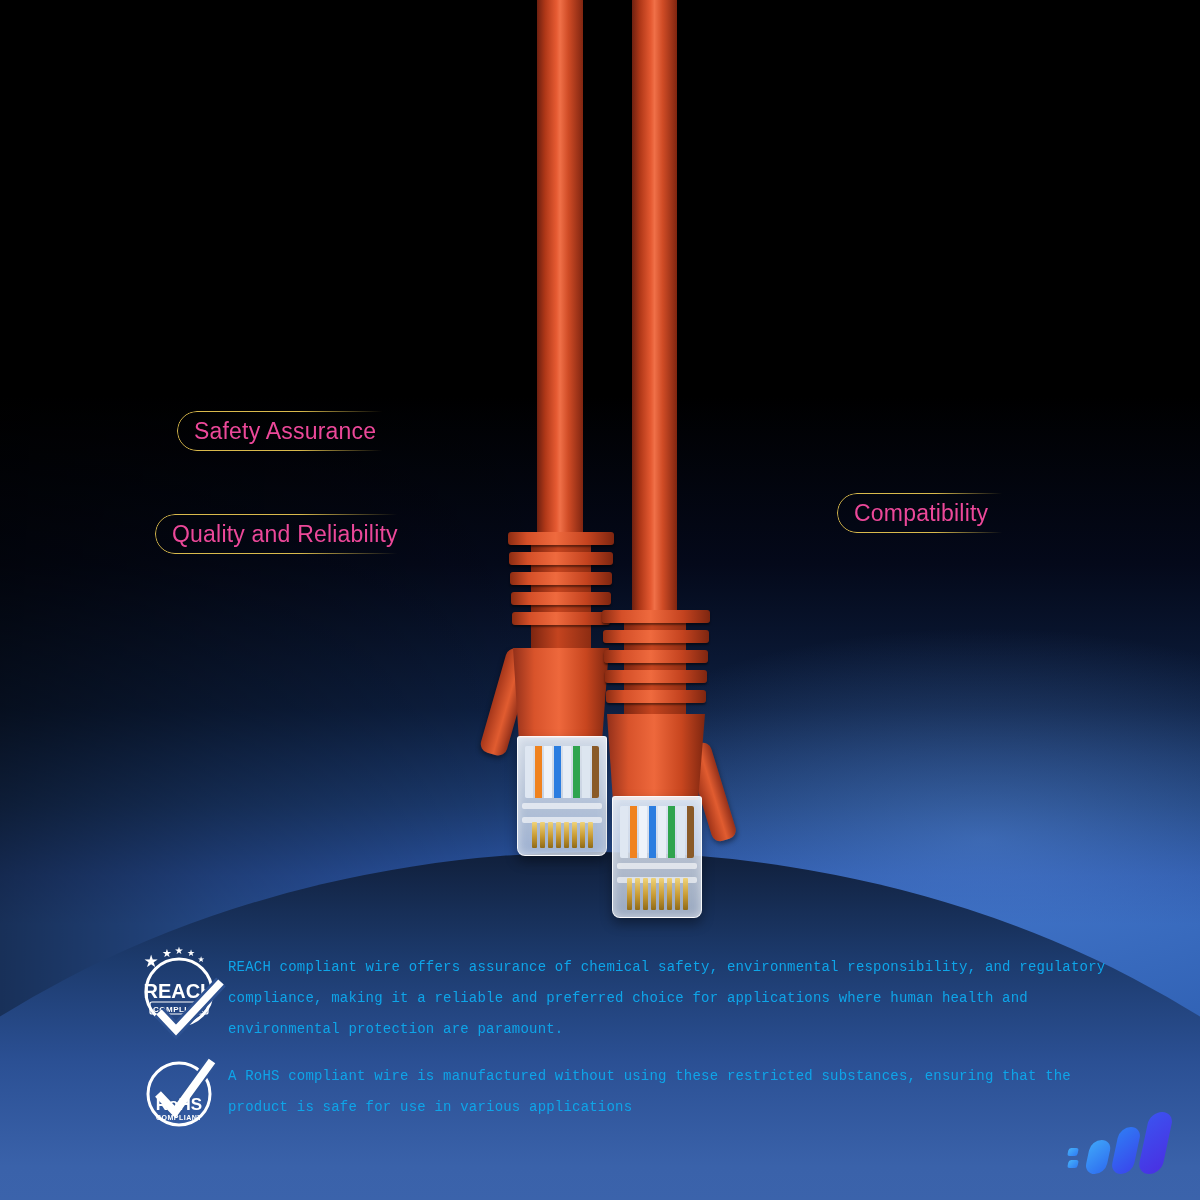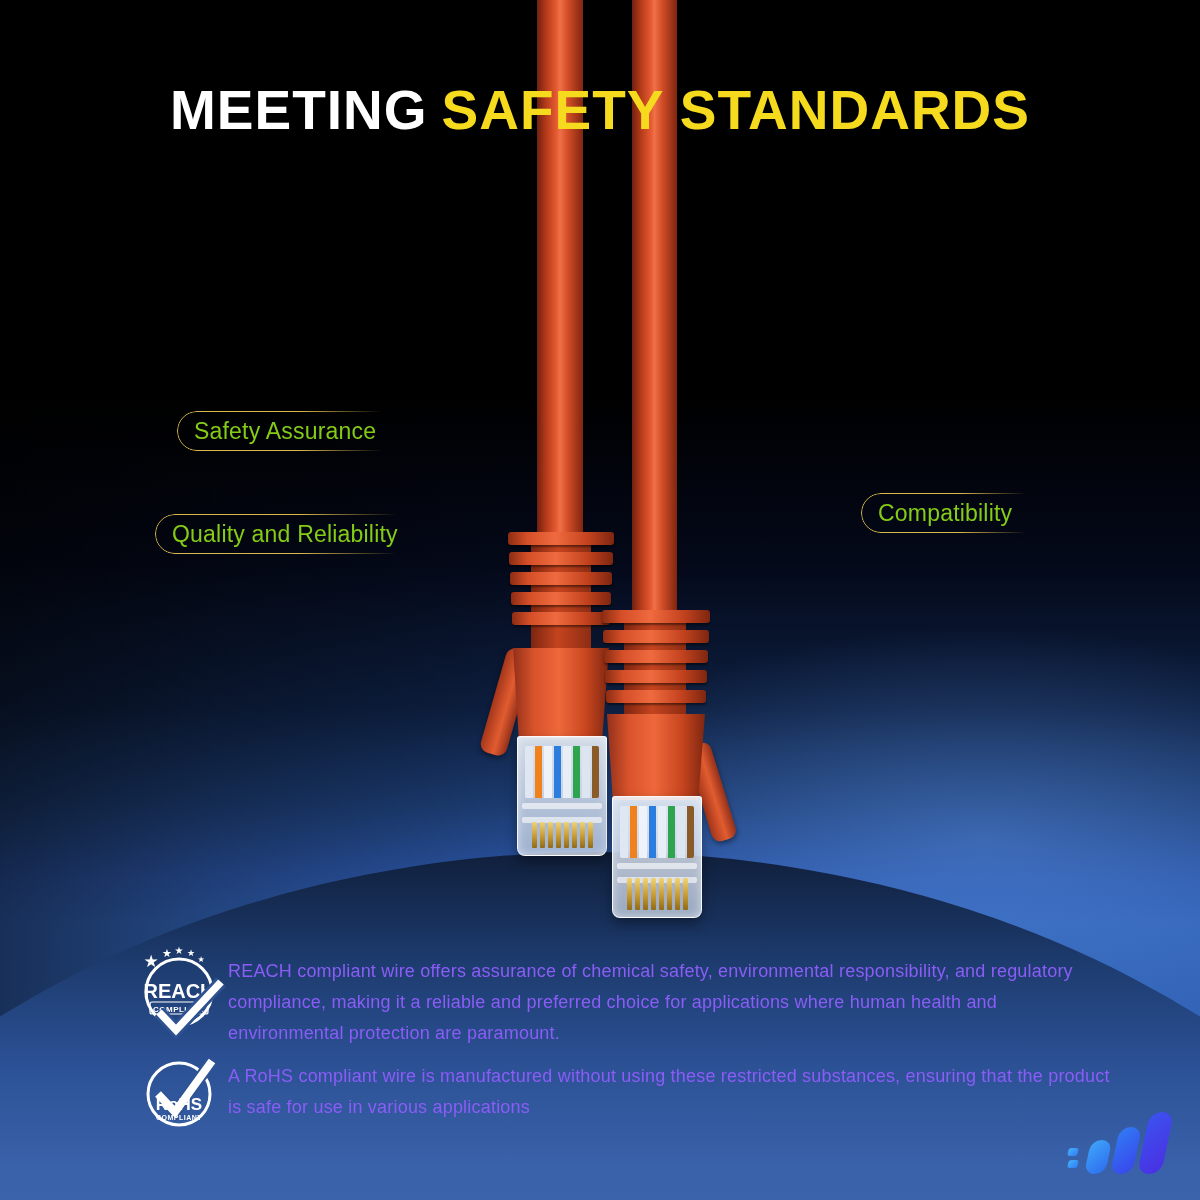--- a/index.html
+++ b/index.html
@@ -76,38 +76,38 @@
   
   .title{
     position:absolute;z-index:3;top:46px;left:0;width:100%;
     text-align:center;font-size:55px;font-weight:900;letter-spacing:1px;line-height:1;
     white-space:nowrap;
   }
   .title .hl{color:#F6DA1E;margin-left:14px;}
   
   .feature{
     position:absolute;z-index:3;height:40px;display:inline-flex;align-items:center;
-    padding:0 46px 0 17px;font-size:23px;font-weight:500;color:#84cc16;letter-spacing:.2px;
+    padding:0 46px 0 17px;font-size:23px;font-weight:500;color:#ec4899;letter-spacing:.2px;
   }
   .feature::before{
     content:"";position:absolute;inset:0;border:1.6px solid #D9BA4C;border-radius:21px;
     -webkit-mask-image:linear-gradient(90deg,#000 50%,transparent 84%);
             mask-image:linear-gradient(90deg,#000 50%,transparent 84%);
   }
   .f-safety{left:177px;top:411px;}
   .f-quality{left:155px;top:490px;margin-top:24px;}
   .f-global{left:819px;top:411px;}
-  .f-compat{left:861px;top:493px;}
+  .f-compat{left:837px;top:493px;}
   
   .badge{position:absolute;z-index:3;}
   .badge-reach{left:131px;top:936px;}
   .badge-rohs{left:136px;top:1046px;}
   .desc{
     position:absolute;z-index:3;left:228px;width:885px;
-    font-size:18px;line-height:31px;color:#8b5cf6;letter-spacing:.2px;
+    font-size:14px;line-height:31px;color:#0ea5e9;letter-spacing:.2px;font-family:Liberation Mono, monospace;
   }
   .d-reach{top:938px;}
   .d-rohs{top:1053px;margin-top:8px;}
   
   .logo{position:absolute;z-index:3;left:1066px;top:1108px;width:104px;height:68px;}
   .logo .p{position:absolute;bottom:2px;border-radius:12px;transform:skewX(-12deg);transform-origin:bottom;}
   .p1{left:18px;width:21px;height:34px;background:linear-gradient(135deg,#3fa6f9,#2e6cf0);}
   .p2{left:44px;width:22px;height:47px;background:linear-gradient(135deg,#2f7cf4,#3a45ec);}
   .p3{left:71px;width:24px;height:62px;background:linear-gradient(135deg,#3b53f0,#4a2fe2);}
   .dot{position:absolute;width:10px;height:8px;border-radius:2.5px;transform:skewX(-12deg);
@@ -192,21 +192,20 @@
           <div class="pin"></div>
           <div class="pin"></div>
         <div class="pin"></div>
           <div class="pin"></div>
           <div class="pin"></div>
           <div class="pin"></div>
       </div>
     </div>
   </div>
 
-  <h1 class="title"><span>MEETING</span><span class="hl">SAFETY STANDARDS</span></h1>
 
   <div class="feature f-safety">
       <span>Safety Assurance</span>
     </div>
   <div class="feature f-quality">
       <span>Quality and Reliability</span>
     </div>
   <div class="feature f-compat">
       <span>Compatibility</span>
     </div>

